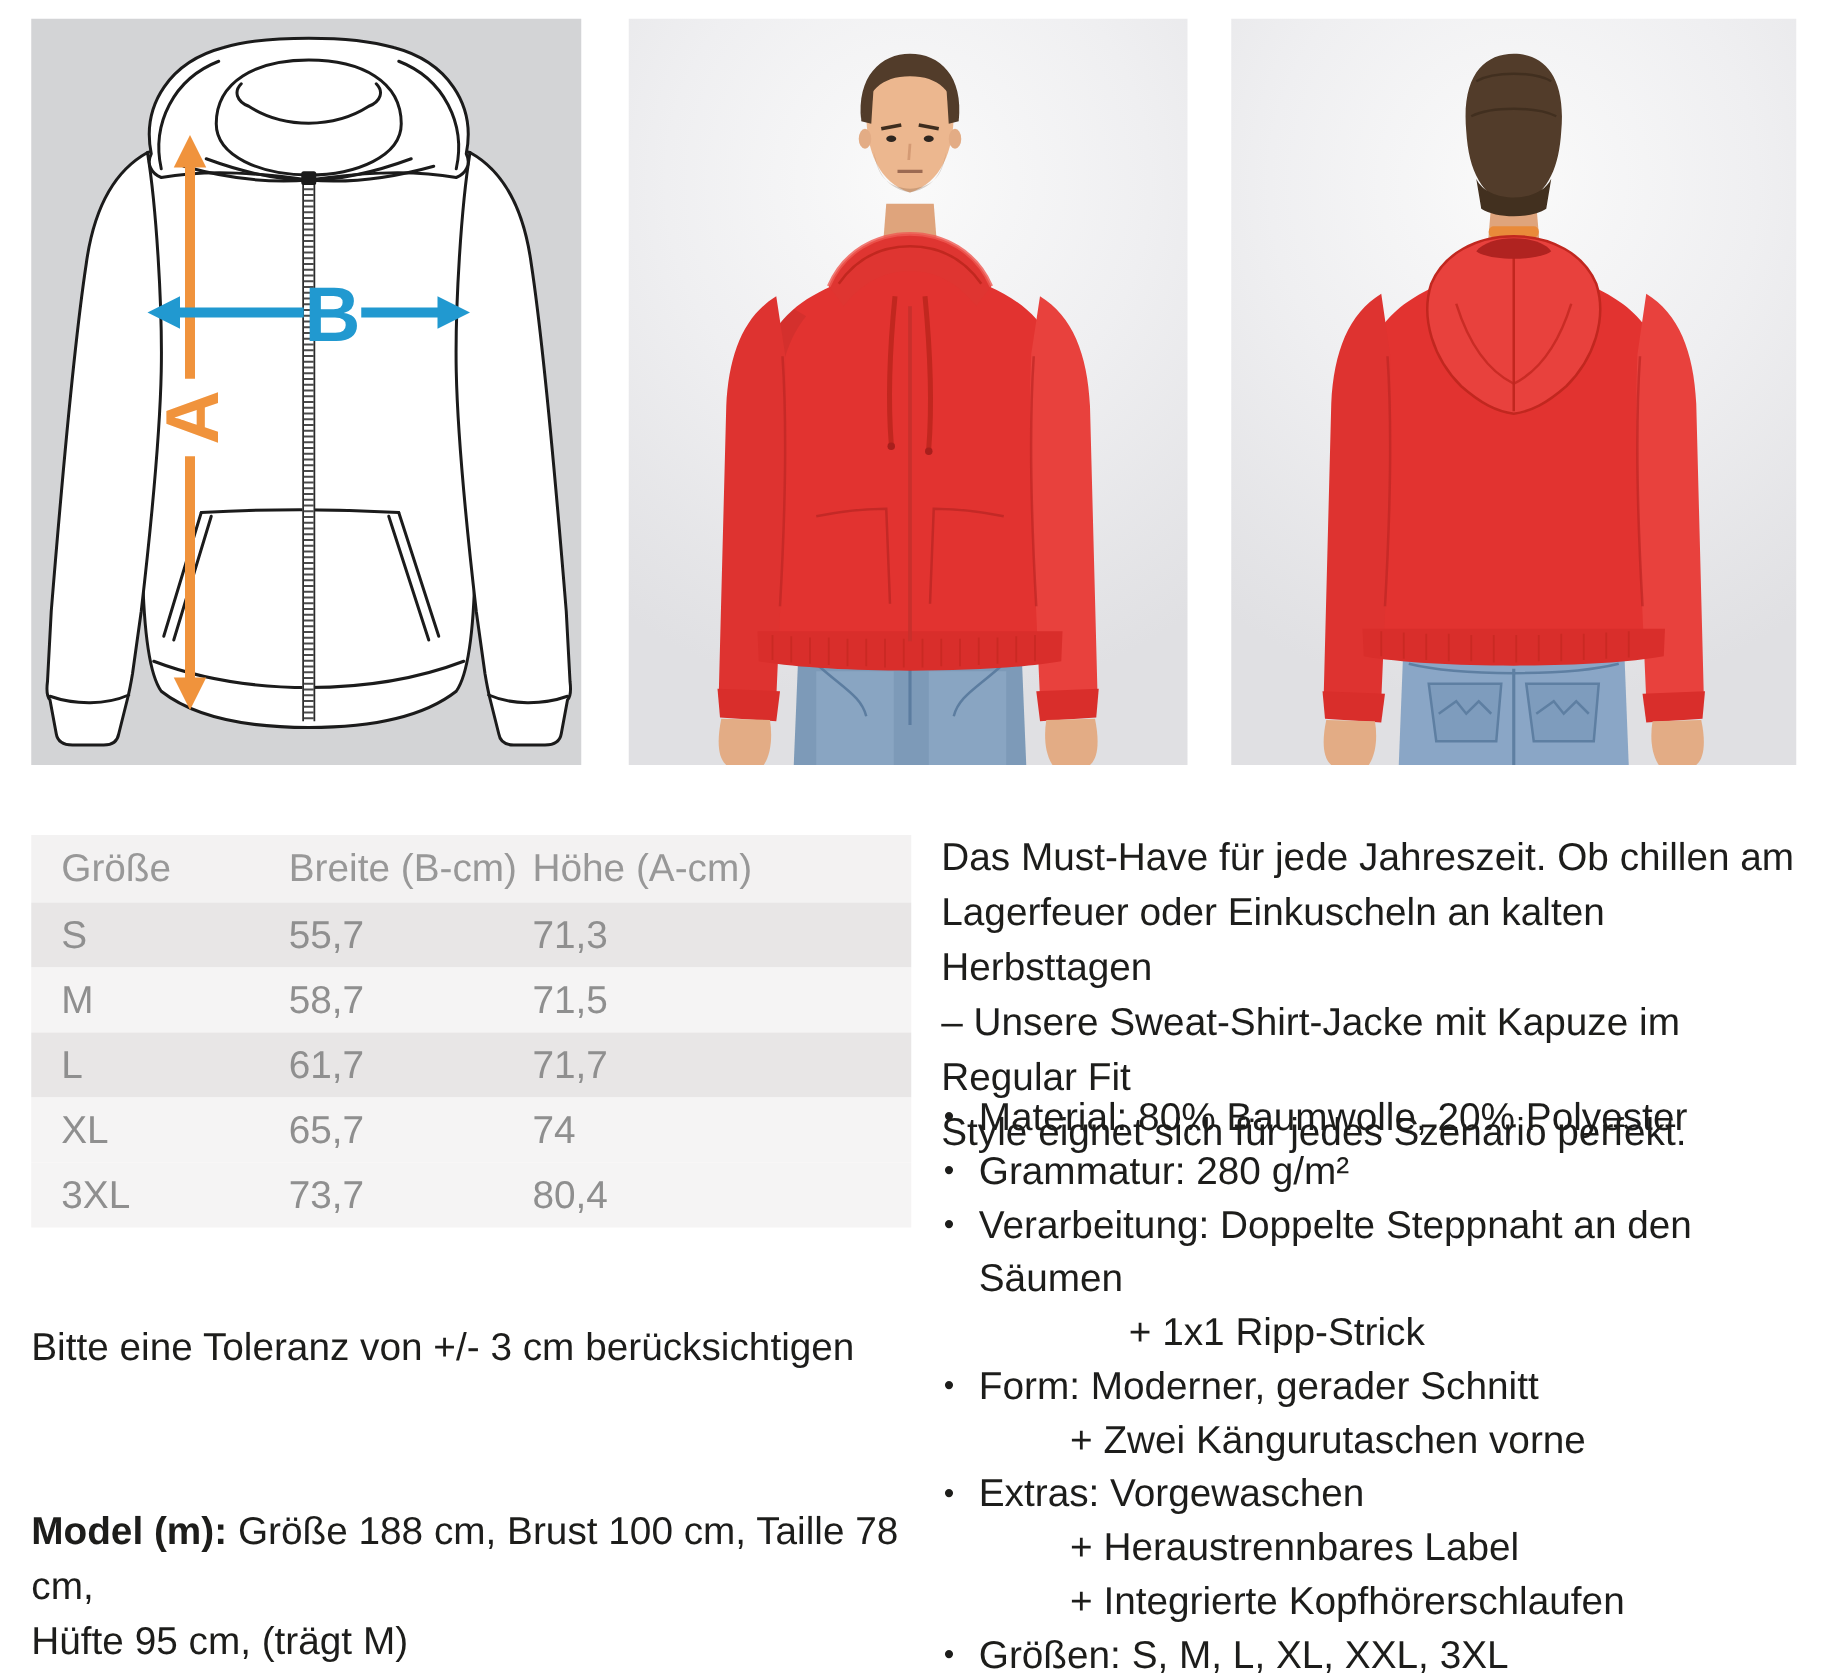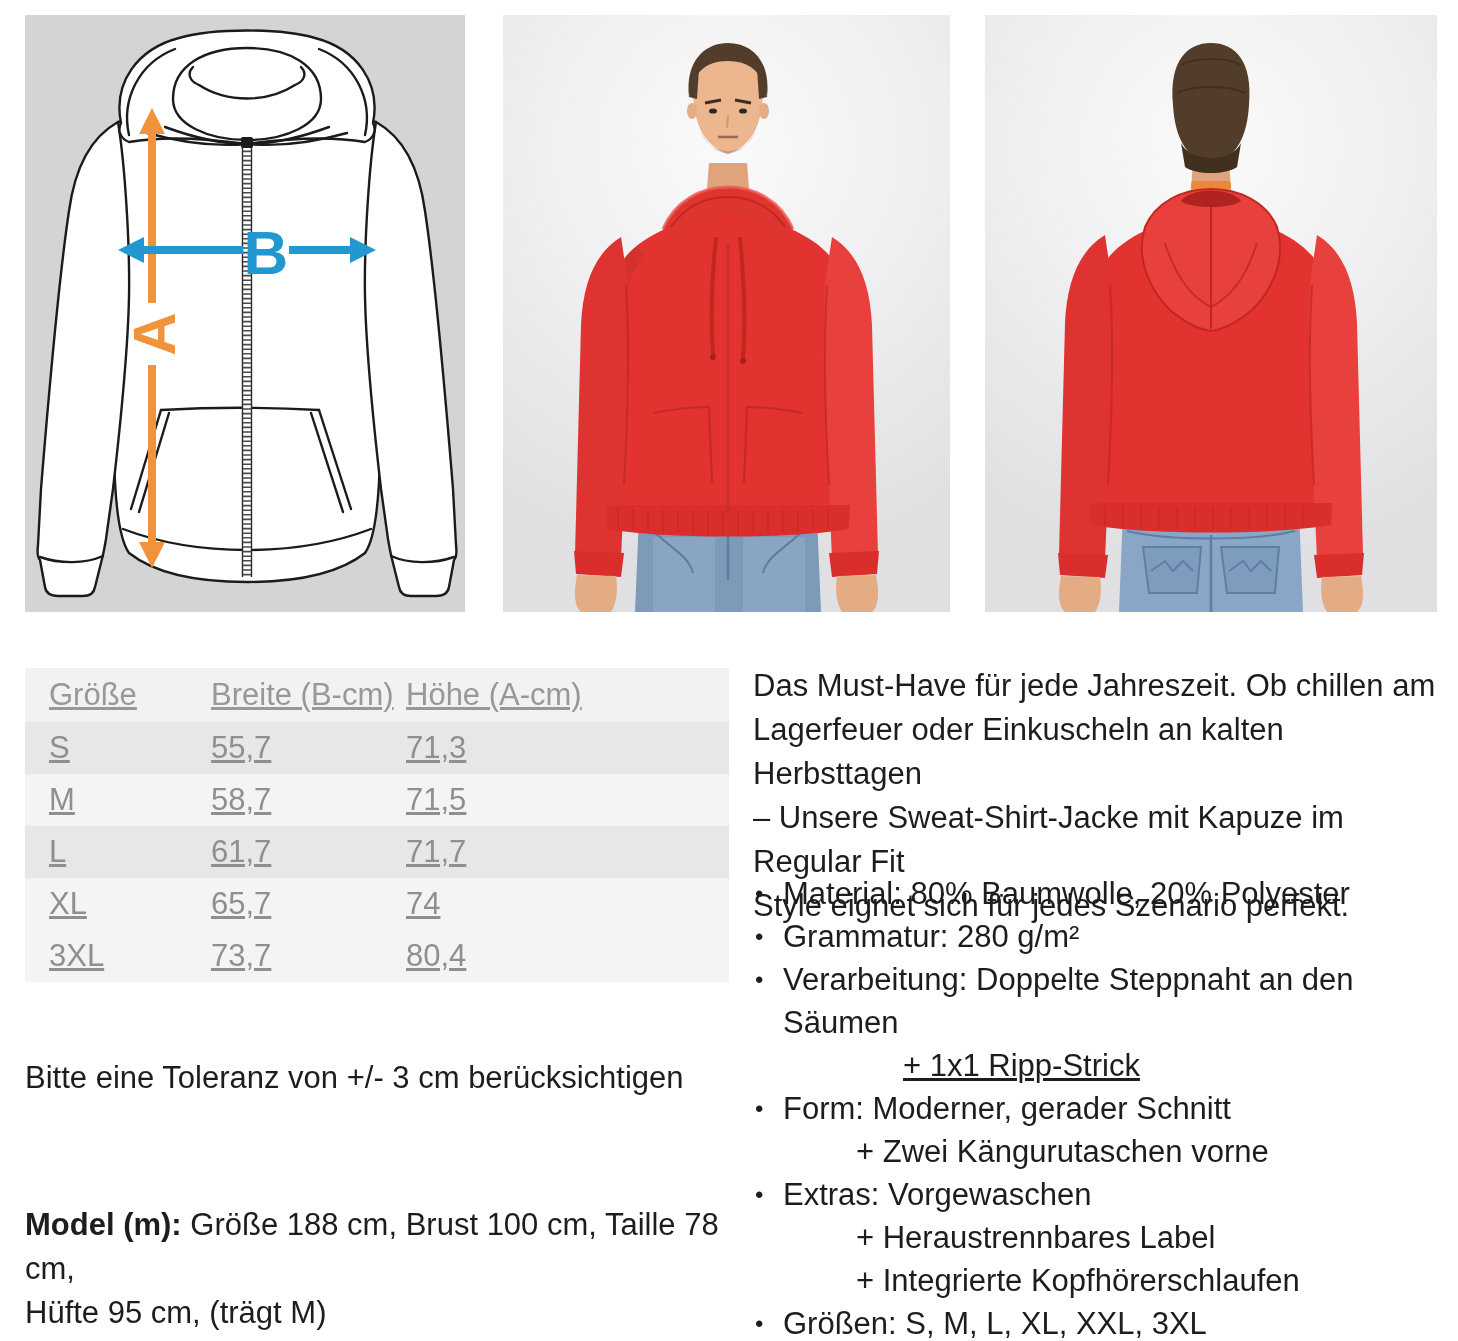--- a/index.html
+++ b/index.html
@@ -8,40 +8,40 @@
   .panel{position:absolute;top:15px;height:597px;overflow:hidden;}
   .panel-diagram{left:25px;width:440px;background:#d3d4d6;}
   .panel-photo{background:radial-gradient(ellipse 90% 70% at 50% 22%,#fafafa 0%,#efeff1 48%,#e0e0e3 100%);}
   .panel-front{left:503px;width:447px;}
   .panel-back{left:985px;width:452px;}
   svg{display:block;}
 
   
   .size-table{position:absolute;left:25px;top:668px;width:704px;border-collapse:collapse;
               font-size:31px;color:#8f8f8f;}
-  .size-table .row{display:flex;align-items:center;height:52px;text-decoration:underline;}
+  .size-table .row{display:flex;align-items:center;height:52px;}
   .size-table .row.head{height:54px;background:#f3f2f2;color:#989898;}
   .size-table .row.odd{background:#e8e6e6;}
   .size-table .row.even{background:#f5f4f4;}
   .size-table .c1{width:162px;padding-left:24px;}
-  .size-table .c2{width:195px;}
+  .size-table .c2{width:195px;margin-left:20px;}
   .size-table .c3{flex:1;}
 
   .tolerance{position:absolute;left:25px;top:1060px;width:700px;font-size:31px;}
   .model-info{position:absolute;left:25px;top:1203px;width:710px;font-size:31px;line-height:44px;}
   .model-info b{font-weight:bold;}
 
   
   .desc{position:absolute;left:753px;top:664px;width:700px;font-size:31px;line-height:44px;}
   .features{position:absolute;left:753px;top:872px;width:700px;font-size:31px;line-height:43px;
             list-style:none;margin:0;padding:0;}
   .features li{position:relative;padding-left:30px;}
   .features .bullet{position:absolute;left:2px;top:0;font-size:24px;}
   .feature-sub{margin-left:73px;}
-  .feature-sub.deep{margin-left:120px;text-decoration:underline;}
+  .feature-sub.deep{margin-left:120px;}
 </style>
 </head>
 <body>
 
 <div class="stage">
 
   <section class="panel panel-diagram">
     <svg width="440" height="597" viewBox="0 0 440 597">
       <g stroke="#1b1b1b" stroke-width="2.4" fill="none" stroke-linecap="round" stroke-linejoin="round">
 

